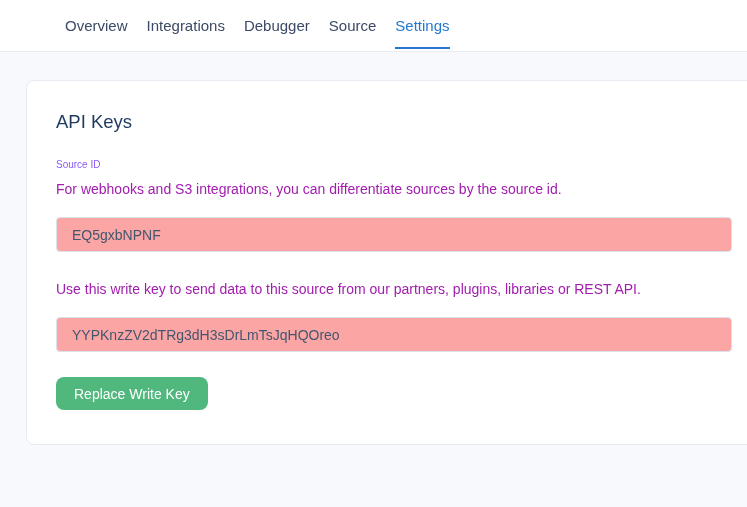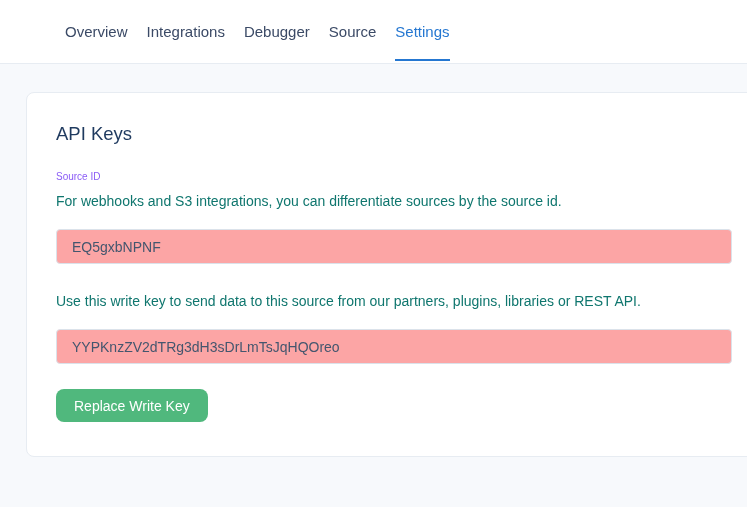--- a/index.html
+++ b/index.html
@@ -4,21 +4,21 @@
 <style>
   * { margin: 0; padding: 0; box-sizing: border-box; }
   html, body {
     width: 747px; height: 507px;
     font-family: "Liberation Sans", sans-serif;
     background: #f7f9fc;
     overflow: hidden;
   }
   
   .nav {
-    height: 64px;
+    height: 52px;
     background: #ffffff;
     border-bottom: 1px solid #e7ecf2;
     display: flex;
     align-items: stretch;
     padding-left: 65px;
   }
   .tab {
     position: relative;
     display: flex;
     align-items: center;
@@ -53,21 +53,21 @@
   }
   .field-label {
     font-size: 10px;
     font-weight: 400;
     color: #8b5cf6;
     margin-bottom: 11px;
   }
   .field-desc {
     font-size: 14px;
     font-weight: 400;
-    color: #0f766e;
+    color: #a21caf;
     margin-bottom: 20px;
   }
   .text-input {
     display: block;
     width: 100%;
     height: 35px;
     border: 1px solid #dbe2ea;
     border-radius: 4px;
     background: #fca5a5;
     padding: 0 15px;

